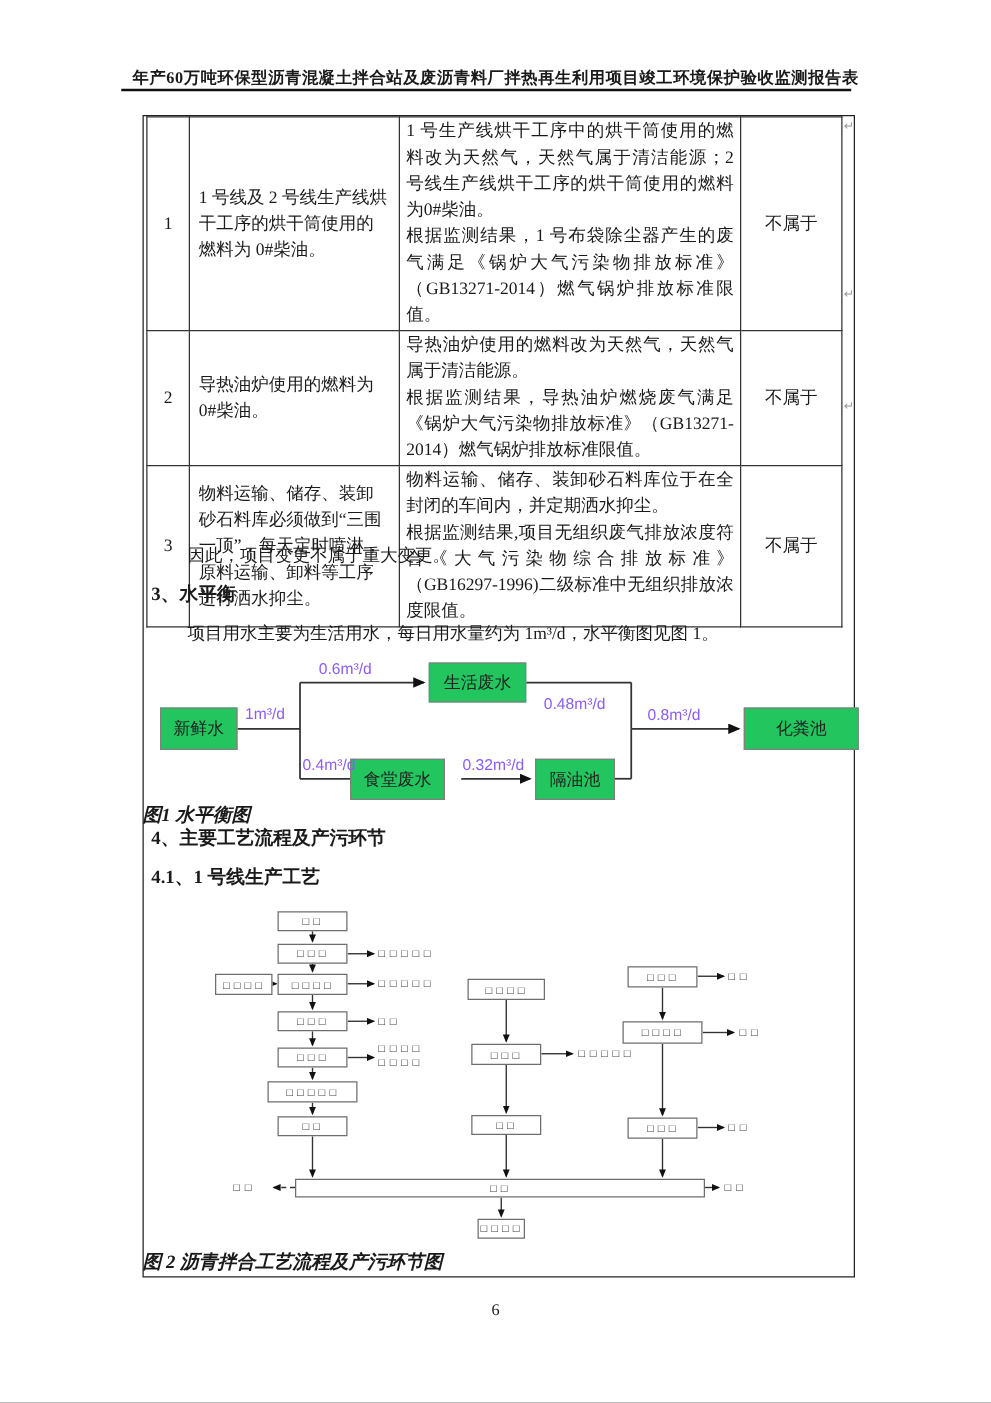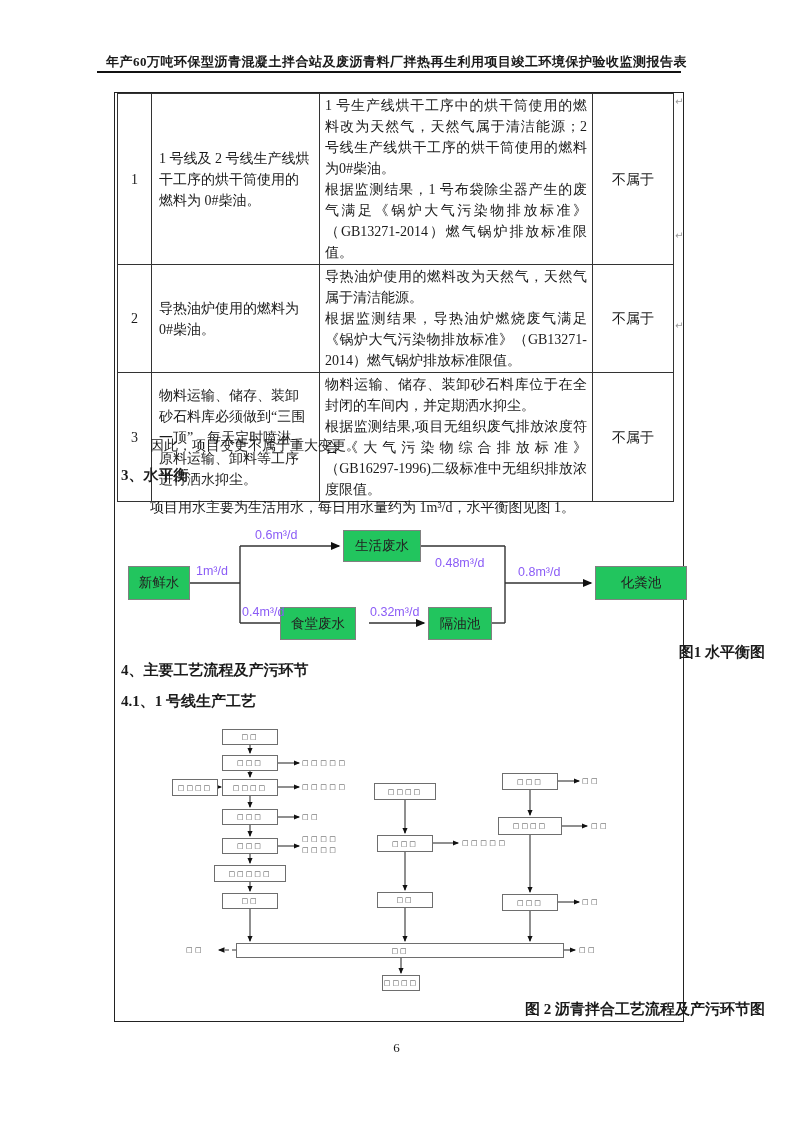--- a/index.html
+++ b/index.html
@@ -22,21 +22,21 @@
   td.c-act{width:273px;padding:1px 5px;vertical-align:top;text-align:justify;text-justify:inter-character;white-space:pre-wrap;}
   td.c-con{width:81px;text-align:center;}
   tr.r1{height:134px;} tr.r2{height:90px;} tr.r3{height:110px;}
   .pmark{color:#999;font-size:10px;font-family:"DejaVu Sans",sans-serif;}
   
   .para{font-size:14px;line-height:1.3;}
   .hd{font-size:15px;font-weight:700;}
   
   .figbox{position:absolute;border:1.2px solid #808080;background:#22c55e;display:flex;align-items:center;justify-content:center;font-size:13.5px;color:#222;box-sizing:border-box;}
   .flowlab{position:absolute;font-family:"Liberation Sans","DejaVu Sans",sans-serif;font-size:12.5px;color:#8b5cf6;white-space:nowrap;}
-  .figcap{left:114px;width:651px;text-align:right;font-size:15px;font-weight:700;}
+  .figcap{left:114px;width:651px;text-align:left;font-size:15px;font-weight:700;font-style:italic;}
   
   .gnode{position:absolute;border:1.2px solid #6e6e6e;background:#fff;display:flex;align-items:center;justify-content:center;
          font-family:"DejaVu Sans",sans-serif;font-size:7px;letter-spacing:2px;color:#444;box-sizing:border-box;overflow:hidden;}
   .gside{position:absolute;font-family:"DejaVu Sans",sans-serif;font-size:7px;letter-spacing:2.5px;color:#444;white-space:pre-wrap;line-height:1.6;}
   .pageno{top:1040px;left:0;width:100%;text-align:center;font-size:13px;}
   svg{position:absolute;top:0;left:0;overflow:visible;}
 </style>
 </head>
 <body>
 

